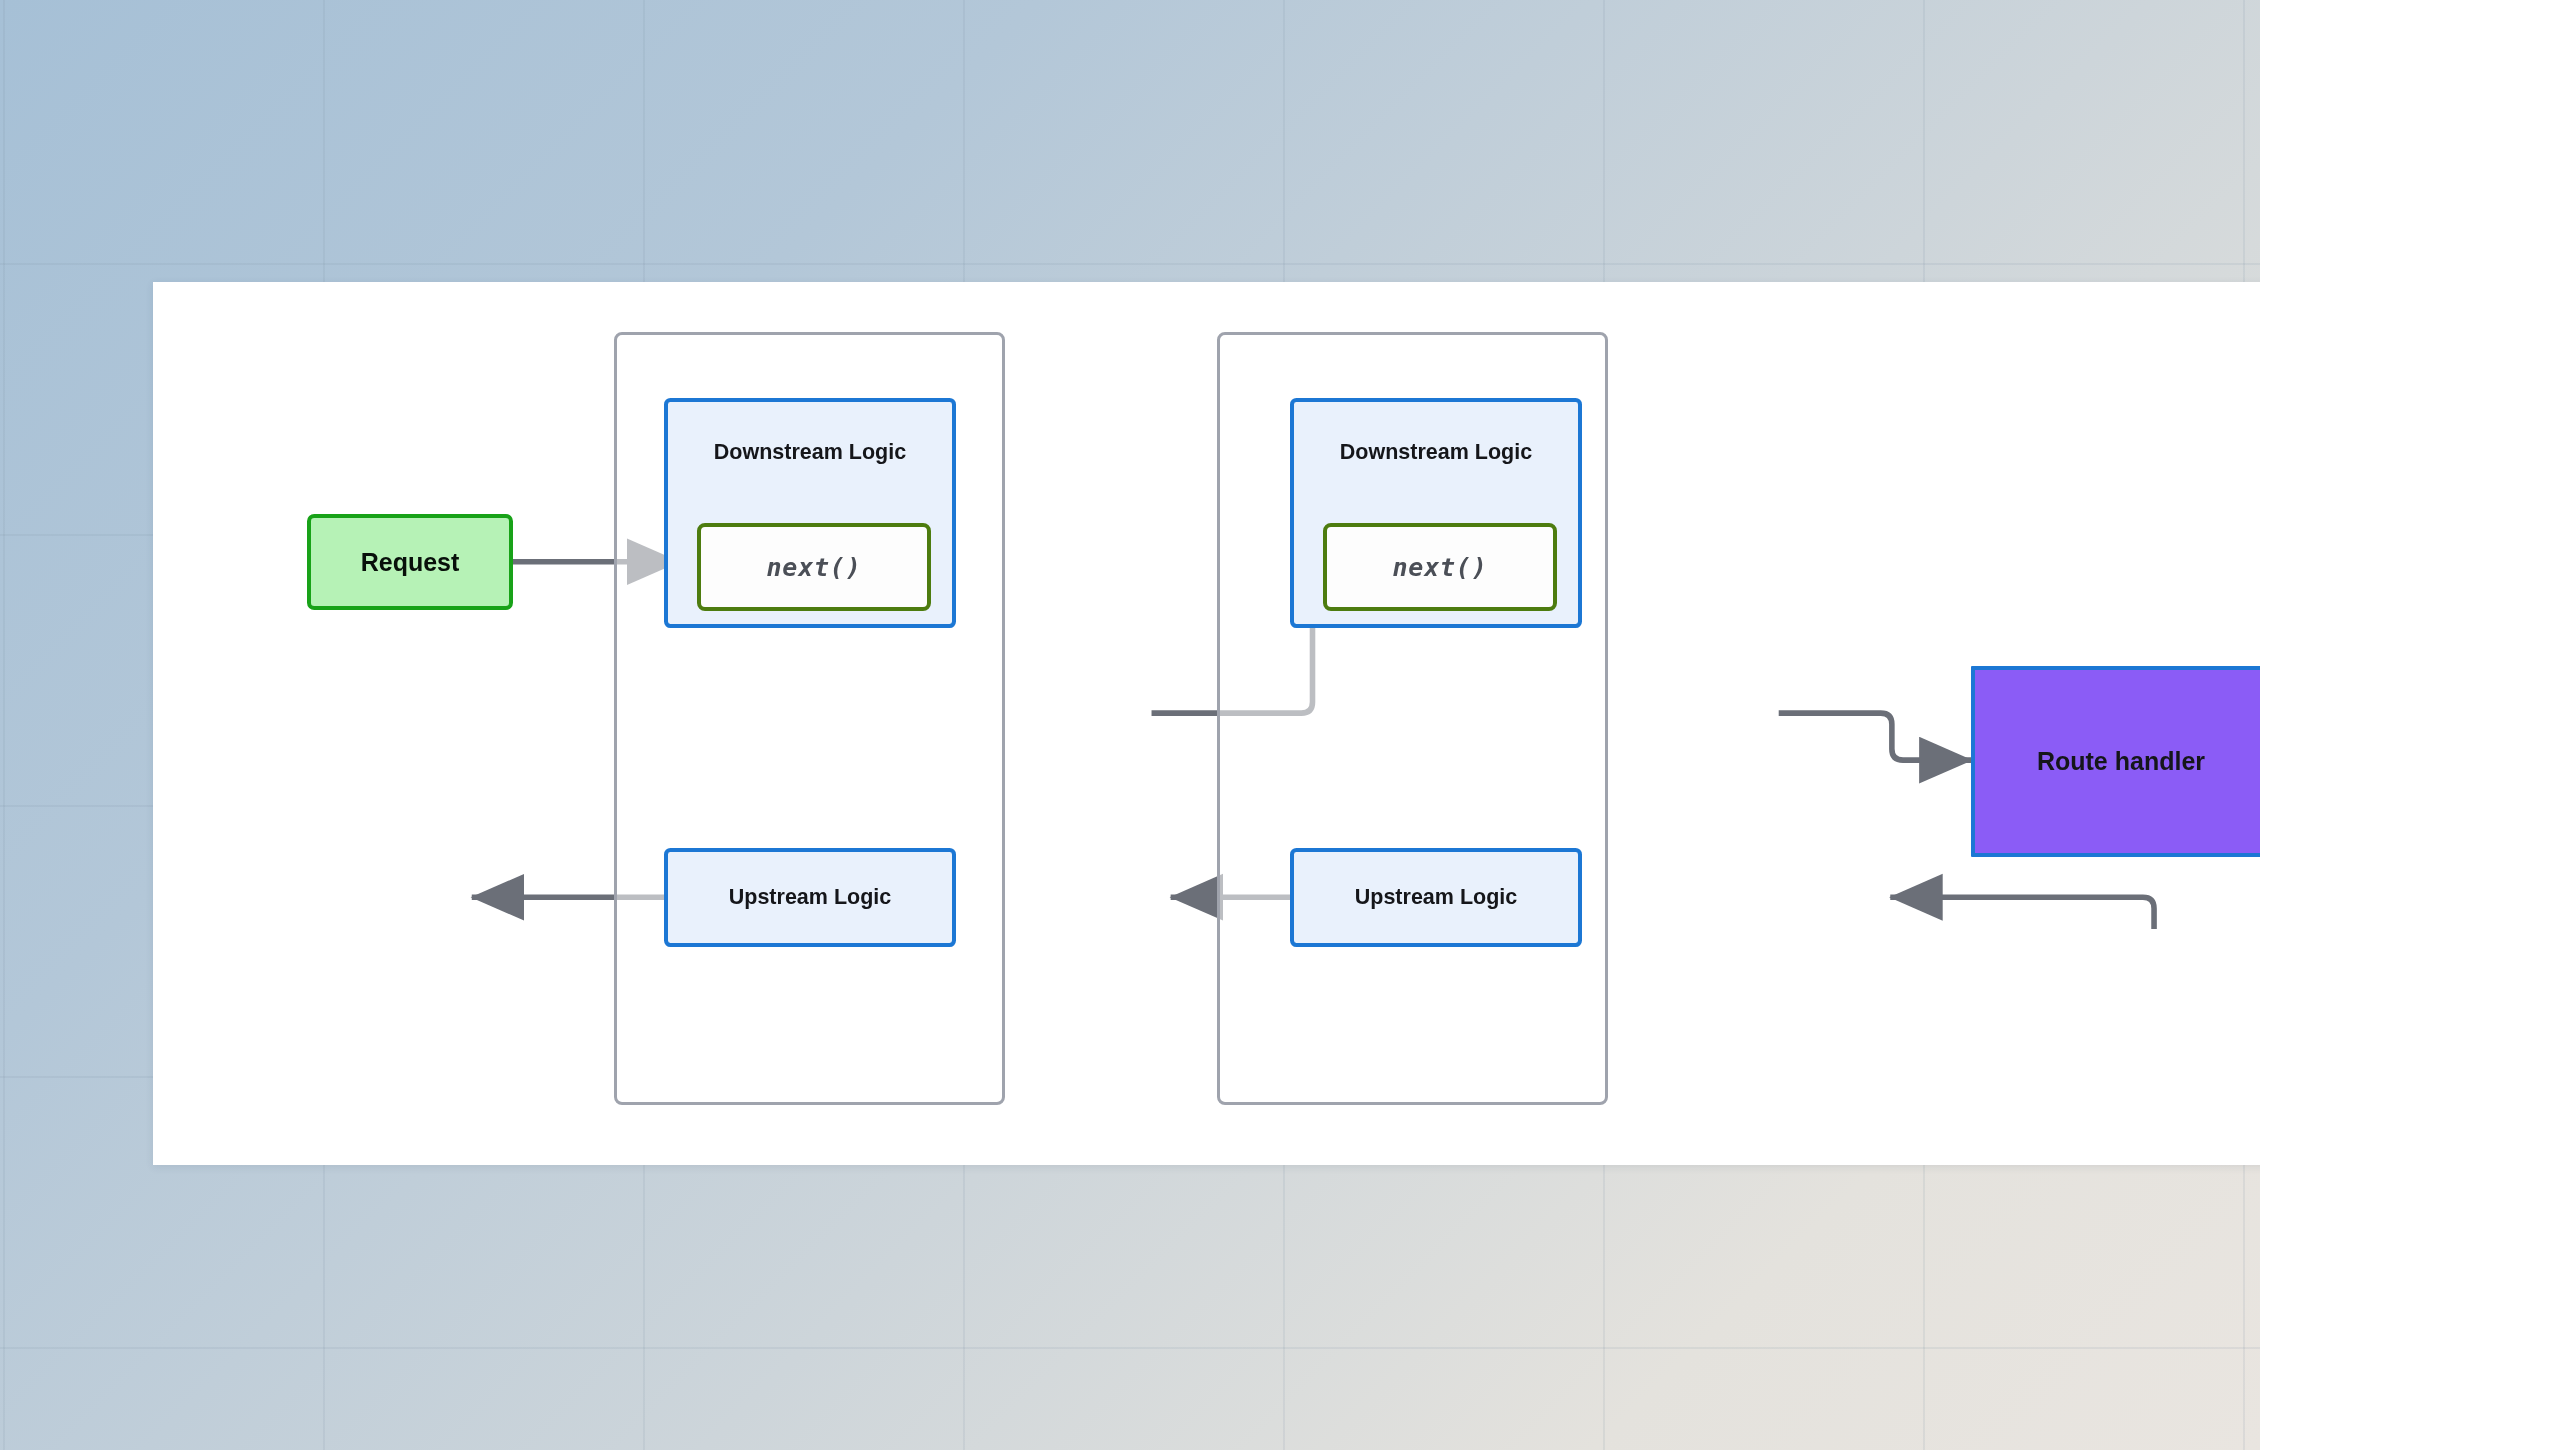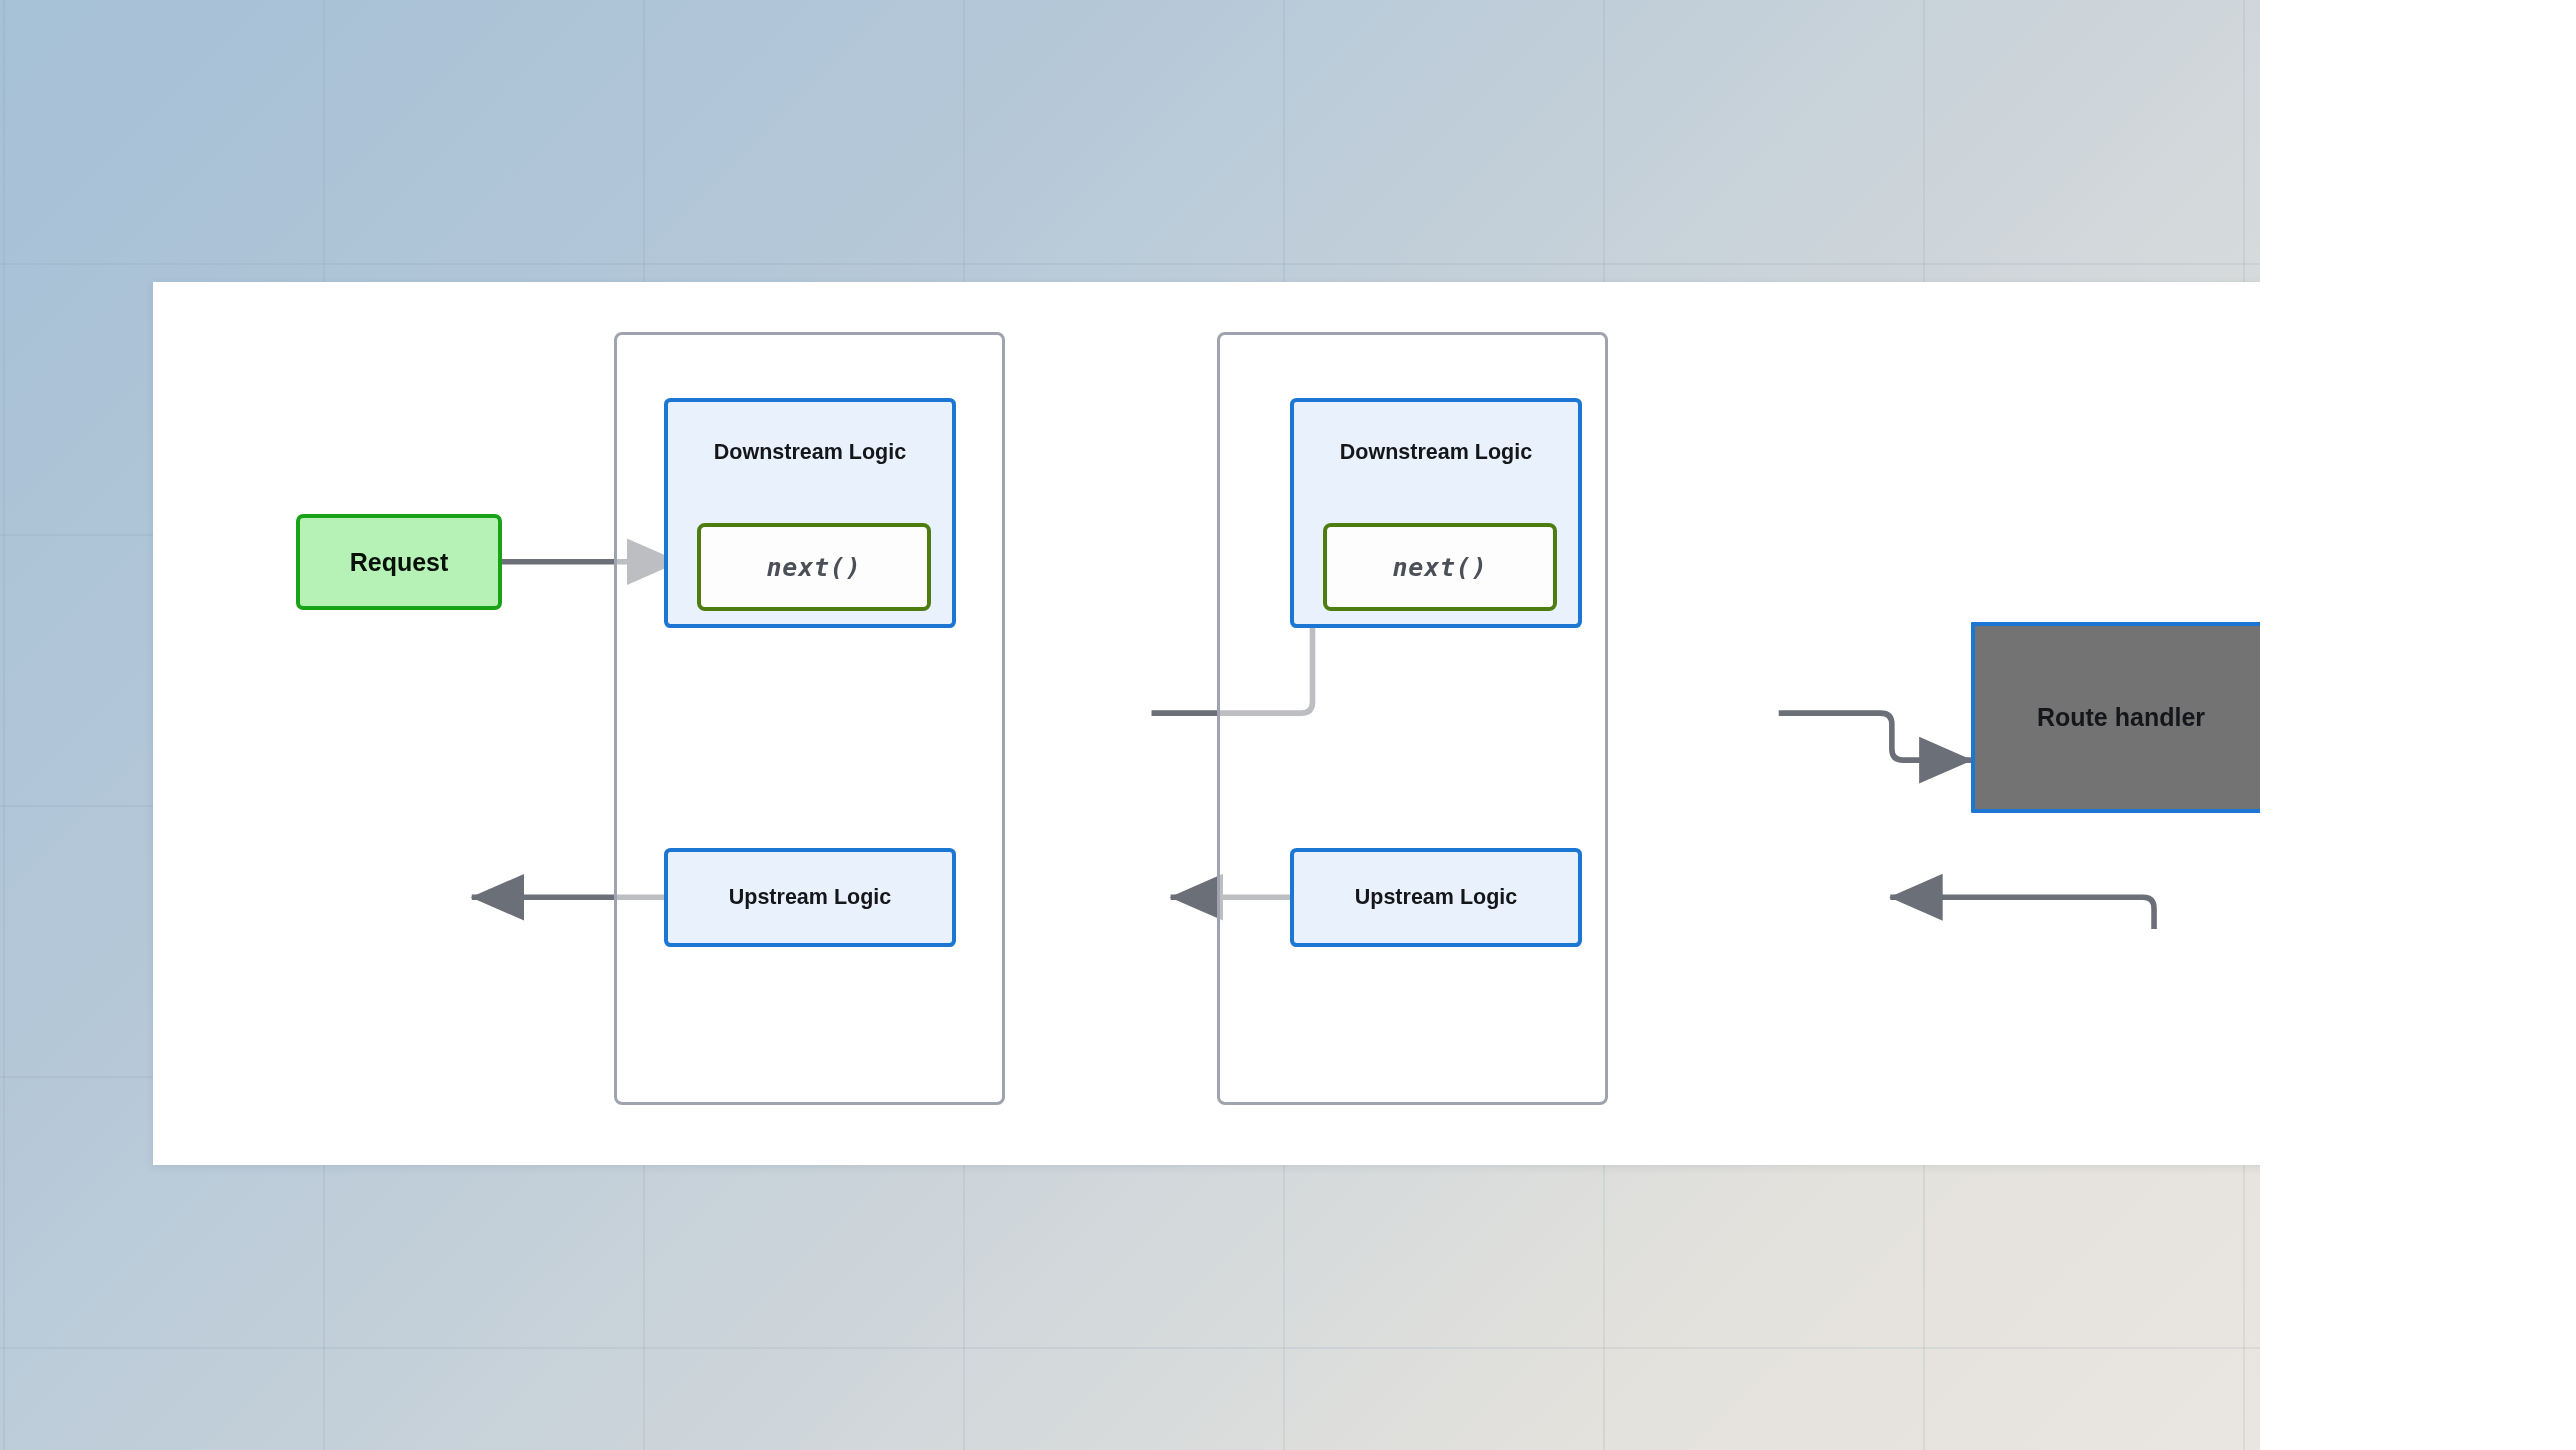--- a/index.html
+++ b/index.html
@@ -124,24 +124,25 @@
     font-size: 21.5px;
     font-weight: 700;
     color: #15161a;
   }
 
   
   .routehandler {
     box-sizing: border-box;
     border: 4.8px solid #1c77d4;
     border-radius: 1px;
-    background: #737373;
-    font-size: 25px;
-    font-weight: 700;
-    color: #15161a;
+    background: #8b5cf6;
+    font-size: 25px;
+    font-weight: 700;
+    color: #15161a;
+    margin-top: 44px;
   }
 
   
   .request-node {
     box-sizing: border-box;
     border: 4px solid #18a218;
     border-radius: 7.2px;
     background: #b6f2b6;
     font-size: 25px;
     font-weight: 700;
@@ -205,18 +206,18 @@
 
     <div class="node downstream" style="left:1137px; top:116px; width:292px; height:230px;">
       <div class="downstream-label">Downstream Logic</div>
       <div class="nextbox" style="left:29px; top:121px; width:234px; height:88px;">next()</div>
     </div>
 
     <div class="node upstream" style="left:1137px; top:566px; width:292px; height:99px;">Upstream Logic</div>
 
     <div class="node routehandler" style="left:1818px; top:340px; width:300px; height:191px;">Route handler</div>
 
-    <div class="node request-node" style="left:143px; top:232px; width:206px; height:96px;">Request</div>
+    <div class="node request-node" style="left:154px; top:232px; width:206px; height:96px;">Request</div>
 
 
   </div>
 </div>
 
 
 </body></html>

